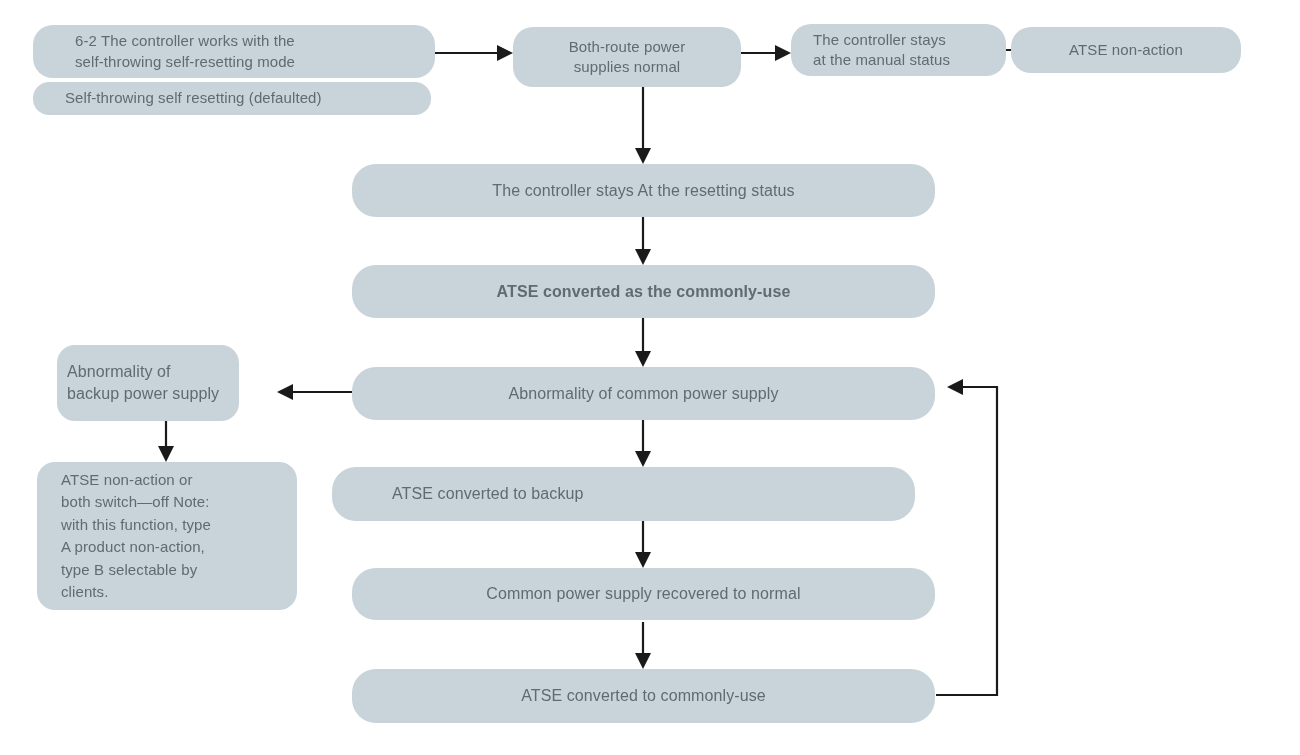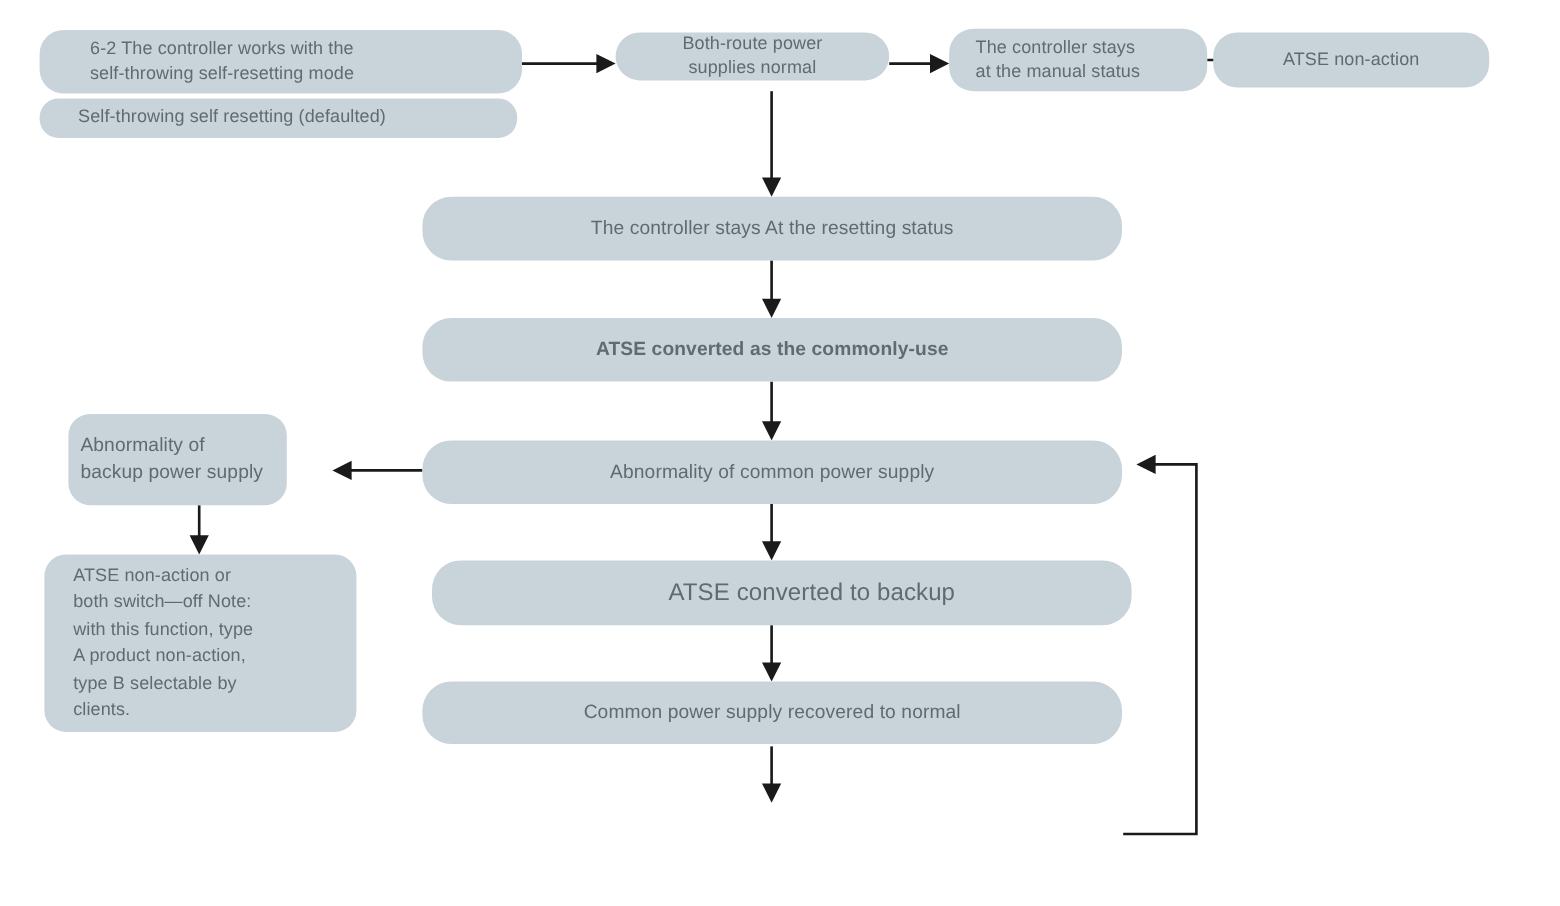--- a/index.html
+++ b/index.html
@@ -104,21 +104,21 @@
 
   <div class="node left" style="left:33px;top:25px;width:402px;height:53px;border-radius:20px;padding-left:42px;">
     <span style="white-space:pre-line;">6-2 The controller works with the
 self-throwing self-resetting mode</span>
   </div>
 
   <div class="node left" style="left:33px;top:82px;width:398px;height:33px;border-radius:16px;padding-left:32px;">
     <span style="white-space:pre-line;">Self-throwing self resetting (defaulted)</span>
   </div>
 
-  <div class="node" style="left:513px;top:27px;width:228px;height:40px;border-radius:20px;">
+  <div class="node" style="left:513px;top:27px;width:228px;height:60px;border-radius:20px;">
     <span style="white-space:pre-line;">Both-route power
 supplies normal</span>
   </div>
 
   <div class="node left tight" style="left:791px;top:24px;width:215px;height:52px;border-radius:20px;padding-left:22px;">
     <span style="white-space:pre-line;">The controller stays
 at the manual status</span>
   </div>
 
   <div class="node" style="left:1011px;top:27px;width:230px;height:46px;border-radius:20px;align-items:center;">
@@ -144,22 +144,25 @@
 
   <div class="node left" style="left:37px;top:462px;width:260px;height:148px;border-radius:18px;padding-left:24px;font-size:15px;line-height:1.5;">
     <span style="white-space:pre-line;">ATSE non-action or
 both switch—off Note:
 with this function, type
 A product non-action,
 type B selectable by
 clients.</span>
   </div>
 
-  <div class="node left" style="left:360px;top:467px;width:583px;height:54px;border-radius:24px;font-size:20px;padding-left:60px;justify-content:center;">
+  <div class="node left" style="left:332px;top:467px;width:583px;height:54px;border-radius:24px;font-size:16px;padding-left:60px;">
     <span>ATSE converted to backup</span>
   </div>
 
   <div class="node" style="left:352px;top:568px;width:583px;height:52px;border-radius:24px;font-size:16px;">
     <span>Common power supply recovered to normal</span>
   </div>
 
+  <div class="node" style="left:352px;top:669px;width:583px;height:54px;border-radius:24px;font-size:16px;">
+    <span>ATSE converted to commonly-use</span>
+  </div>
 
 </div>
 
 </body></html>

